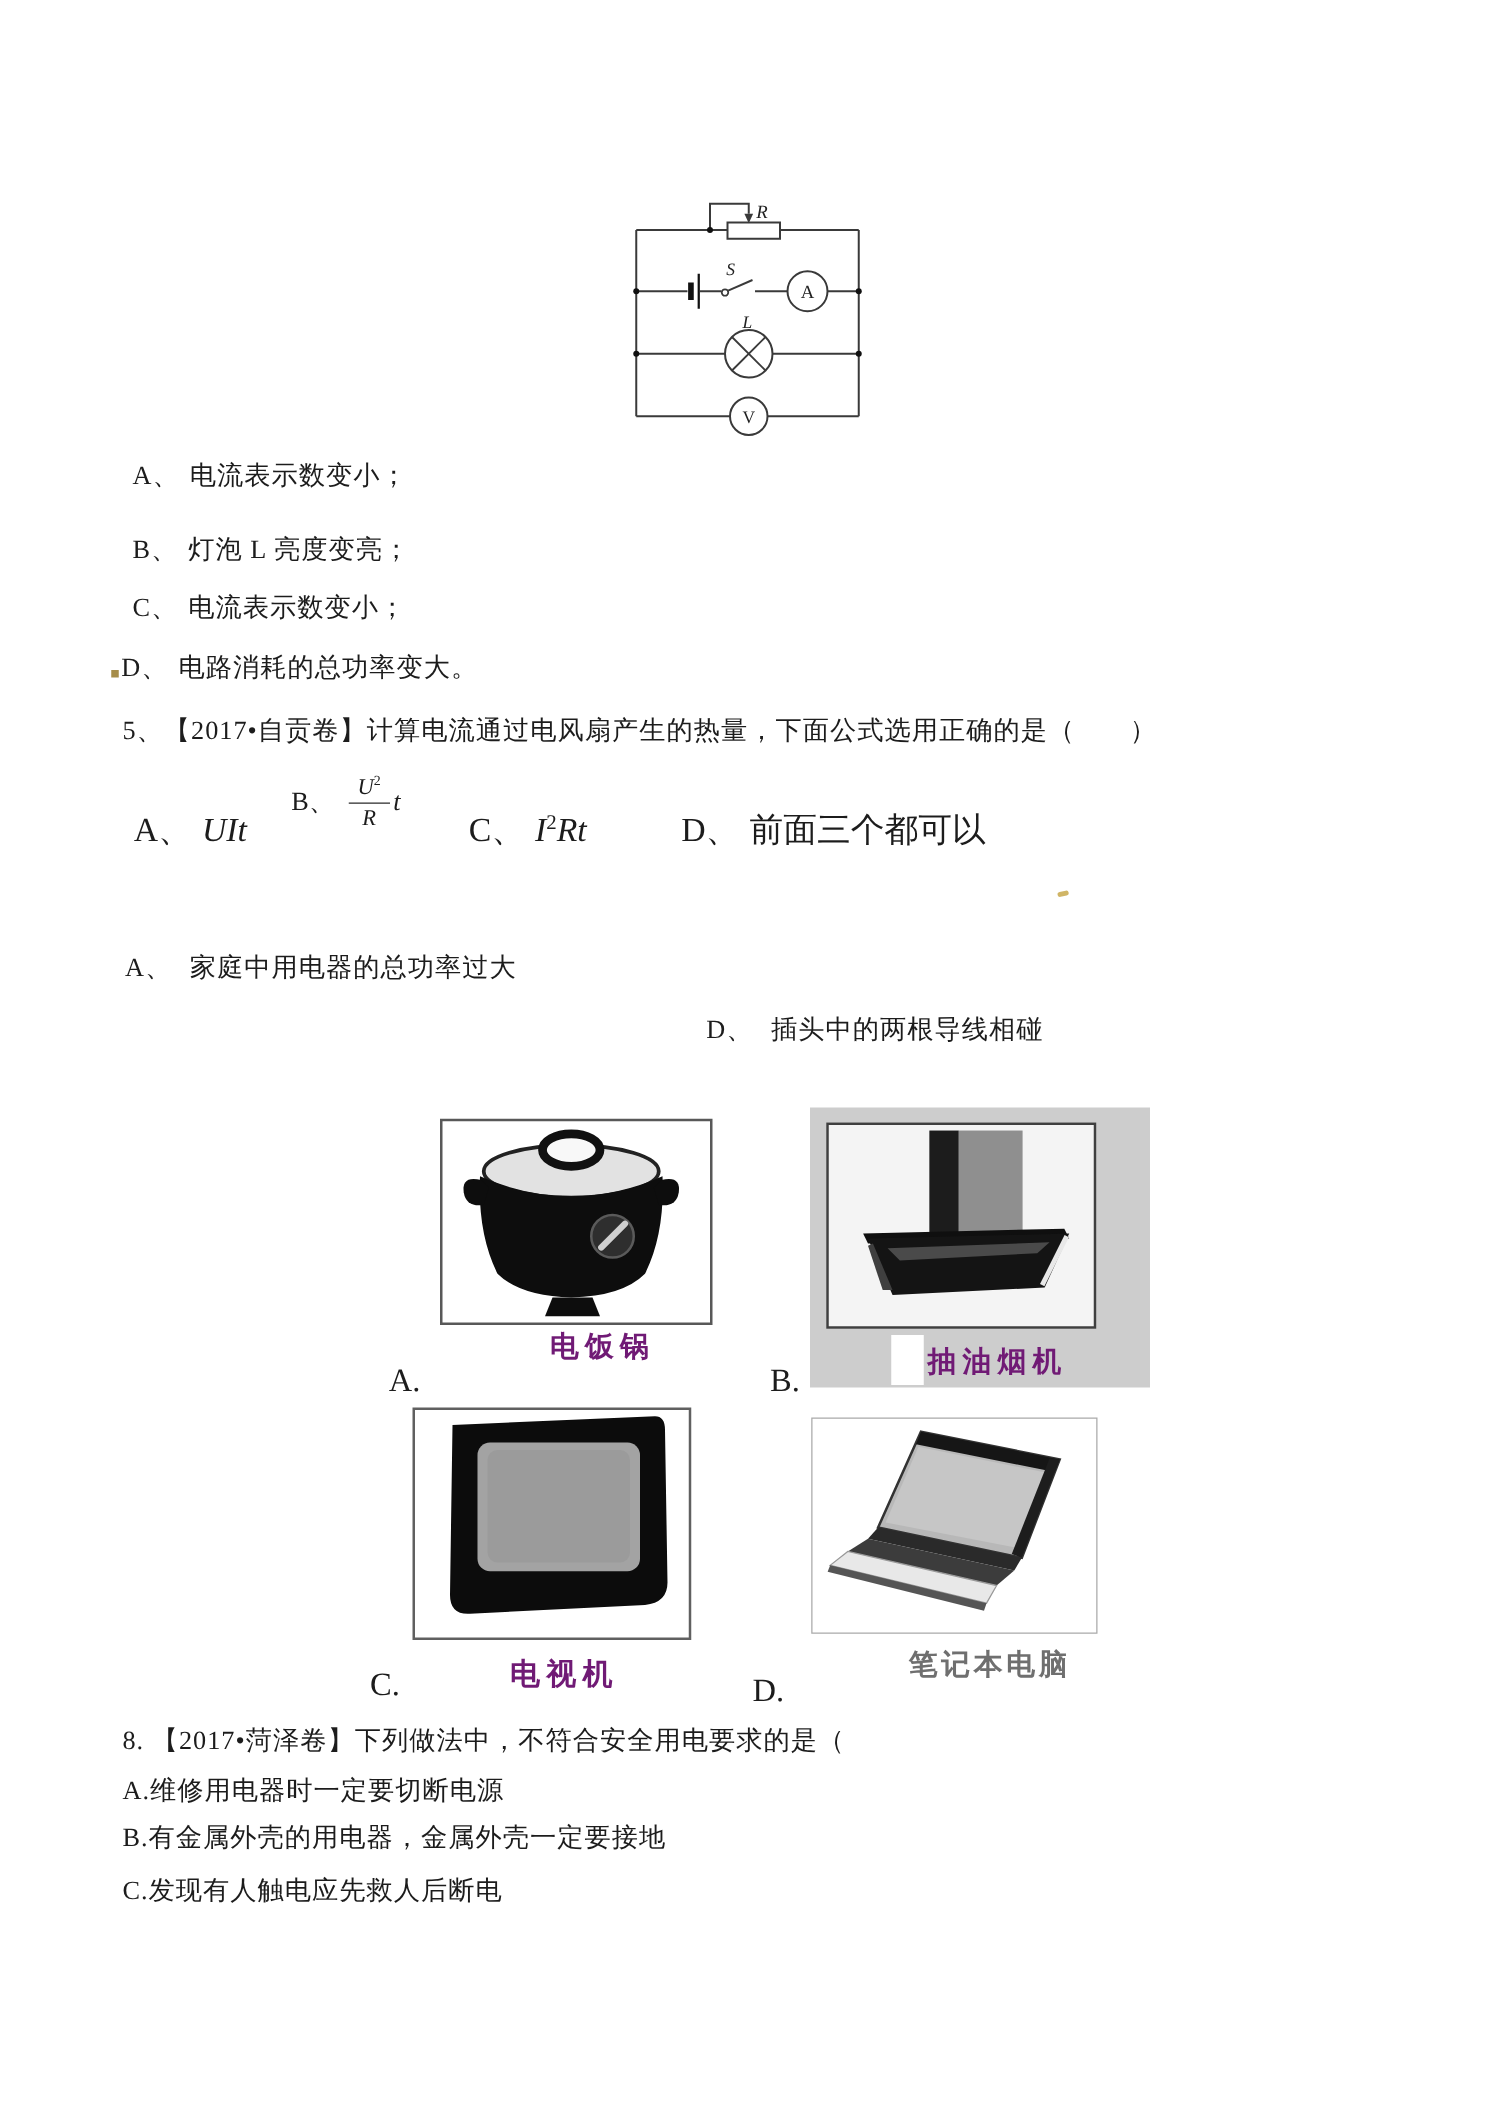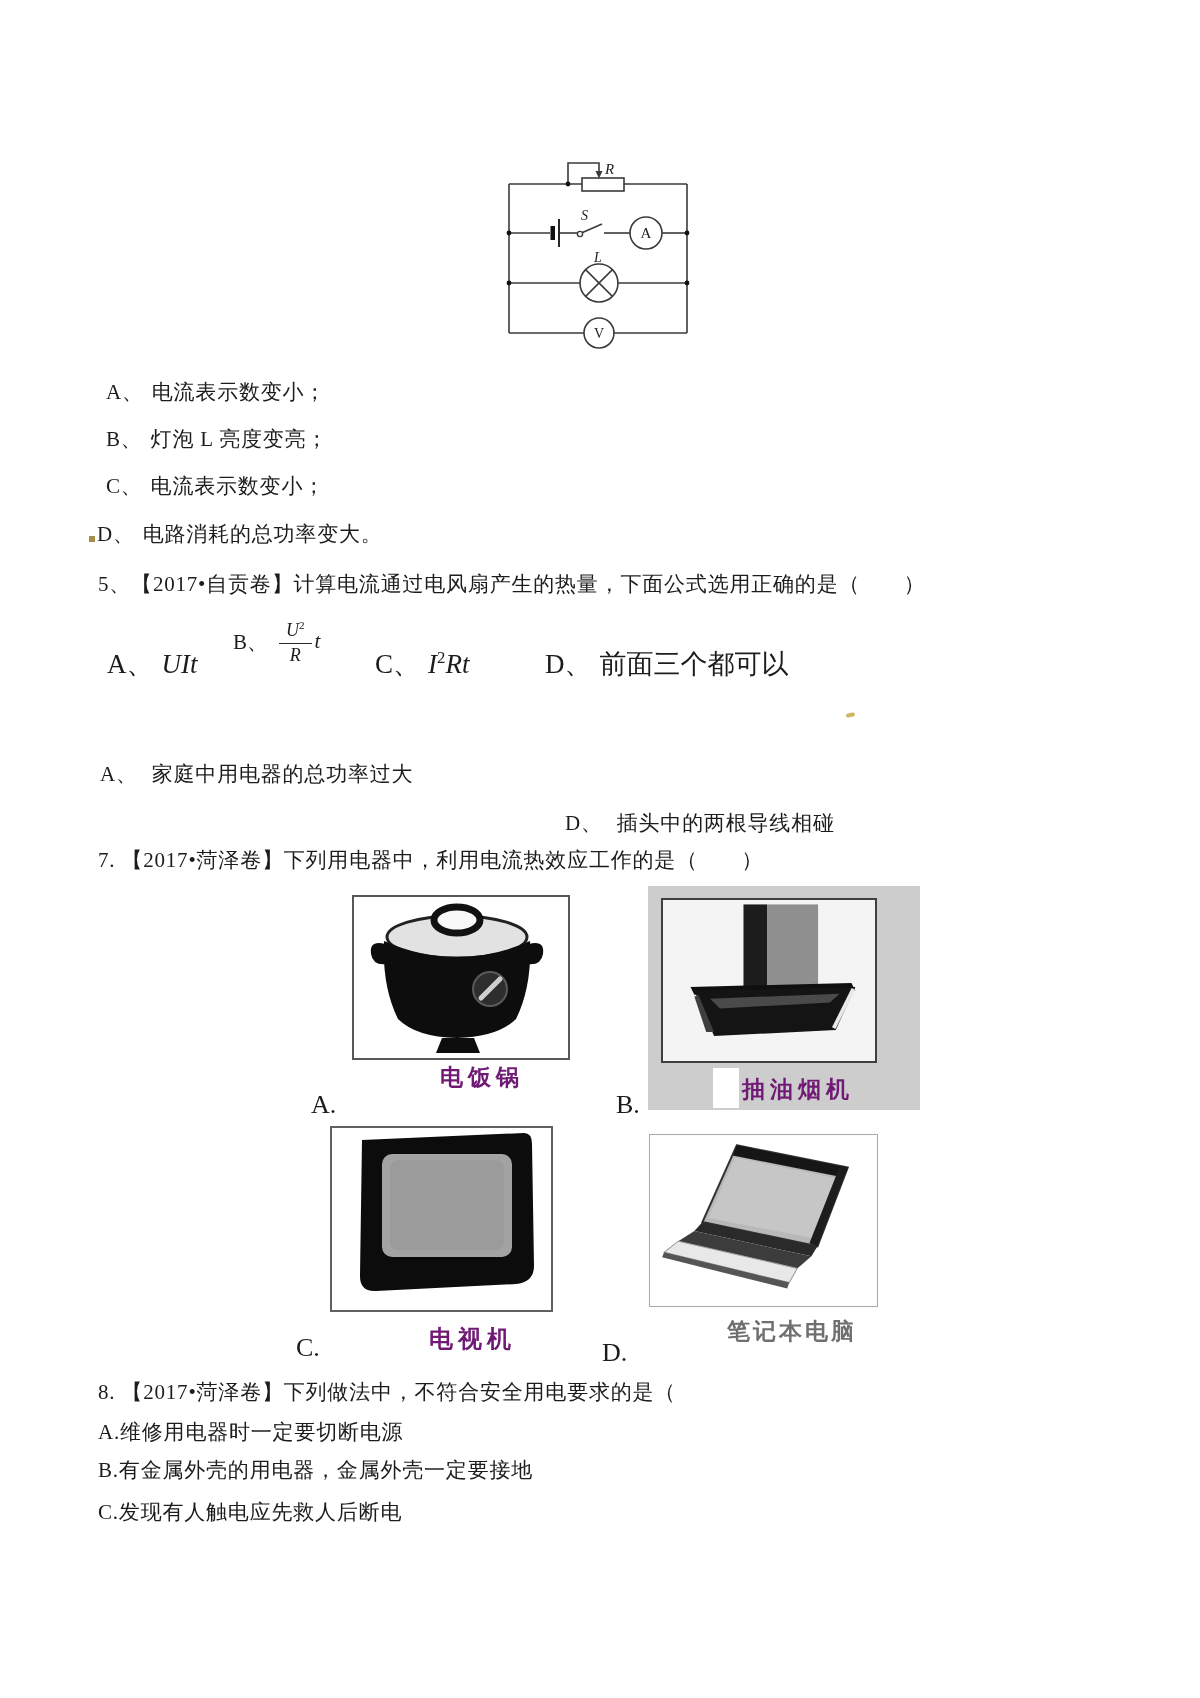--- a/index.html
+++ b/index.html
@@ -79,21 +79,21 @@
       <circle cx="90" cy="44" r="2.4"></circle>
     </g>
 
     <text x="127" y="34" font-size="15" font-style="italic">R</text>
     <text x="103" y="80" font-size="14" font-style="italic">S</text>
     <text x="168" y="98" font-size="15" text-anchor="middle">A</text>
     <text x="116" y="122" font-size="14" font-style="italic">L</text>
     <text x="121" y="198" font-size="14" text-anchor="middle">V</text>
   </svg>
 
-  <div class="line" style="left:106px;top:378px">
+  <div class="line" style="left:106px;top:366px">
     <span class="opt-label">A、</span><span>电流表示数变小；</span>
   </div>
   <div class="line" style="left:106px;top:425px">
     <span class="opt-label">B、</span><span>灯泡 L 亮度变亮；</span>
   </div>
   <div class="line" style="left:106px;top:472px">
     <span class="opt-label">C、</span><span>电流表示数变小；</span>
   </div>
   <div class="line" style="left:97px;top:520px">
     <span class="opt-label">D、</span><span>电路消耗的总功率变大。</span>
@@ -122,21 +122,20 @@
 
   <div class="stray-b"></div>
 
   <div class="line" style="left:100px;top:760px">
     <span class="opt-label-wide">A、</span><span>家庭中用电器的总功率过大</span>
   </div>
   <div class="line" style="left:565px;top:809px">
     <span class="opt-label-wide">D、</span><span>插头中的两根导线相碰</span>
   </div>
 
-  <div class="line" style="left:98px;top:846px">7. 【2017•菏泽卷】下列用电器中，利用电流热效应工作的是（　　）</div>
 
   <div class="figure-box" style="left:352px;top:895px;width:218px;height:165px">
     <svg viewBox="0 0 214 161">
       <ellipse cx="103" cy="40" rx="70" ry="21" fill="#e2e2e2" stroke="#222" stroke-width="3"></ellipse>
       <ellipse cx="103" cy="23" rx="23" ry="13" fill="#f8f8f8" stroke="#111" stroke-width="7"></ellipse>
       <path d="M30,44 Q28,90 44,122 Q62,140 103,141 Q144,140 162,122 Q178,90 176,44 Q140,60 103,60 Q66,60 30,44 Z" fill="#0d0d0d"></path>
       <path d="M31,47 q-16,-4 -14,10 q2,12 16,10 l4,-14 z" fill="#0d0d0d"></path>
       <path d="M175,47 q16,-4 14,10 q-2,12 -16,10 l-4,-14 z" fill="#0d0d0d"></path>
       <circle cx="136" cy="92" r="17" fill="#2e2e2e" stroke="#5a5a5a" stroke-width="2"></circle>
       <line x1="127" y1="101" x2="146" y2="82" stroke="#cfcfcf" stroke-width="5" stroke-linecap="round"></line>
@@ -162,21 +161,21 @@
   <div class="caption" style="left:742px;top:1074px;font-size:23px">抽油烟机</div>
   <div class="letter" style="left:616px;top:1090px">B.</div>
 
   <div class="figure-box" style="left:330px;top:1126px;width:223px;height:186px;border-color:#606060">
     <svg viewBox="0 0 219 182">
       <path d="M30,12 L192,5 Q200,5 200,16 L202,138 Q202,154 184,156 L44,163 Q28,164 28,148 Z" fill="#0c0c0c"></path>
       <rect x="50" y="26" width="130" height="103" rx="10" fill="#a3a3a3"></rect>
       <rect x="58" y="32" width="114" height="90" rx="8" fill="#9b9b9b"></rect>
     </svg>
   </div>
-  <div class="caption" style="left:429px;top:1323px;font-size:24px">电视机</div>
+  <div class="caption" style="left:408px;top:1323px;font-size:24px">电视机</div>
   <div class="letter" style="left:296px;top:1333px">C.</div>
 
   <div class="figure-box" style="left:649px;top:1134px;width:229px;height:173px;border:1px solid #a9a9a9">
     <svg viewBox="0 0 225 169">
       <polygon points="86,10 196,32 166,110 52,86" fill="#b8b8b8" stroke="#333" stroke-width="2"></polygon>
       <polygon points="86,10 196,32 192,42 82,20" fill="#161616"></polygon>
       <polygon points="84,22 188,43 162,102 58,82" fill="#c6c6c6"></polygon>
       <polygon points="196,32 166,110 158,107 188,31" fill="#1d1d1d"></polygon>
       <polygon points="52,86 166,110 160,120 44,95" fill="#2a2a2a"></polygon>
       <polygon points="44,95 160,120 146,132 28,105" fill="#3c3c3c"></polygon>

